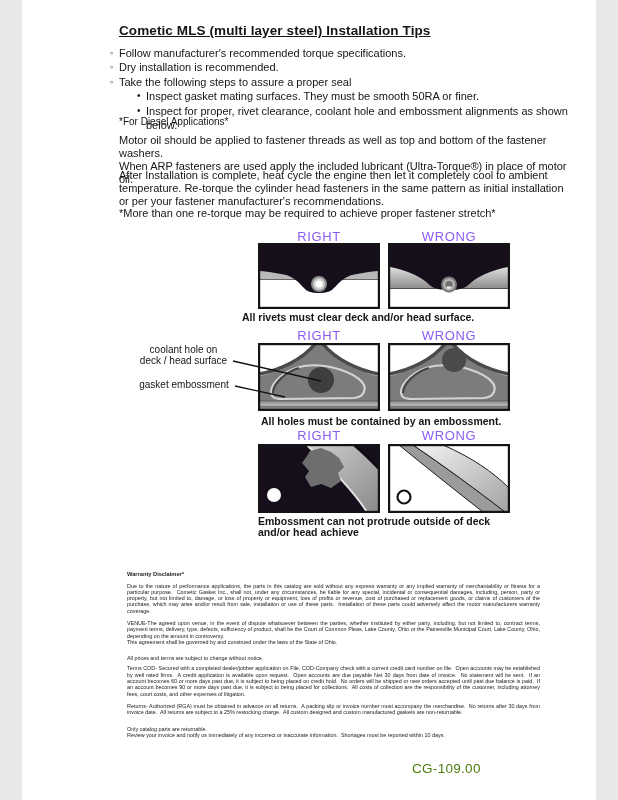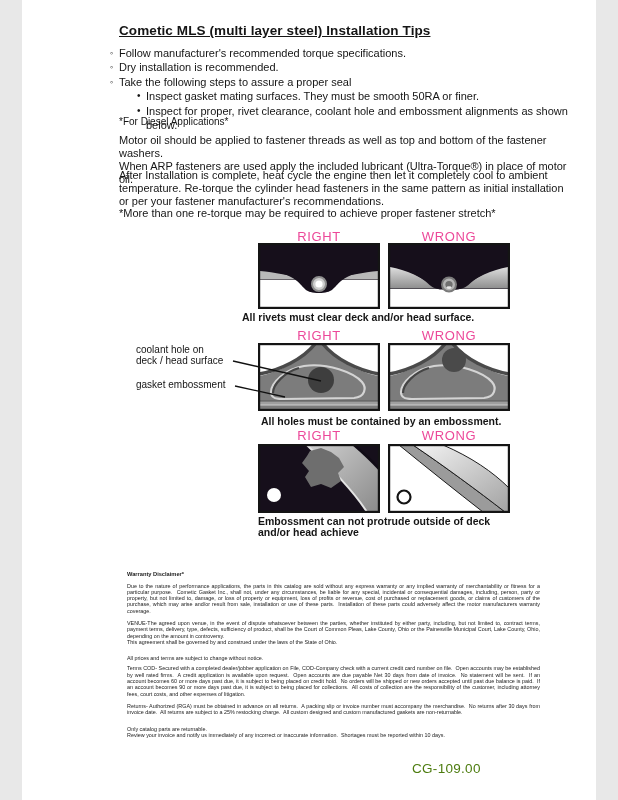--- a/index.html
+++ b/index.html
@@ -21,25 +21,25 @@
   .b-row .mk { width:9px; font-size:9px; line-height:14.4px; flex:0 0 9px; }
   .b-row.sub { padding-left:27px; }
   .b-row.sub .mk { font-size:10px; }
 
   .diesel-h { left:97px; top:116px; font-size:10px; font-weight:normal; }
   .body-p { left:97px; top:0; width:460px; font-size:11px; line-height:13.1px; }
   .p1 { top:134px; }
   .p2 { top:169px; }
   .p-note { top:207px; }
 
-  .dg-label { width:122px; text-align:center; font-size:13px; letter-spacing:0.6px; color:#ec4899; }
+  .dg-label { width:122px; text-align:center; font-size:13px; letter-spacing:0.6px; color:#8b5cf6; }
   .panel { width:122px; line-height:0; }
   .caption { font-weight:bold; font-size:10.5px; line-height:11px; }
 
-  .side-label { text-align:left; font-size:10px; line-height:11px; white-space:pre-line; }
+  .side-label { text-align:center; font-size:10px; line-height:11px; white-space:pre-line; }
   .leader { left:205px; top:340px; pointer-events:none; z-index:5; }
 
   .disc { left:105px; top:571px; width:413px; color:#1b1b1b; }
   .disc .h { font-size:5.7px; font-weight:bold; margin:0 0 5.5px 0; }
   .disc p { font-size:5.4px; line-height:6.3px; margin:0 0 6px 0; text-align:justify; white-space:pre-wrap; }
   .disc p.gap-lg { margin-bottom:10px; }
   .disc p.gap-sm { margin-bottom:4px; }
 
   .footer-code { left:390px; top:761px; font-size:13.5px; color:#4d7c0f; letter-spacing:0.3px; }
 </style>

